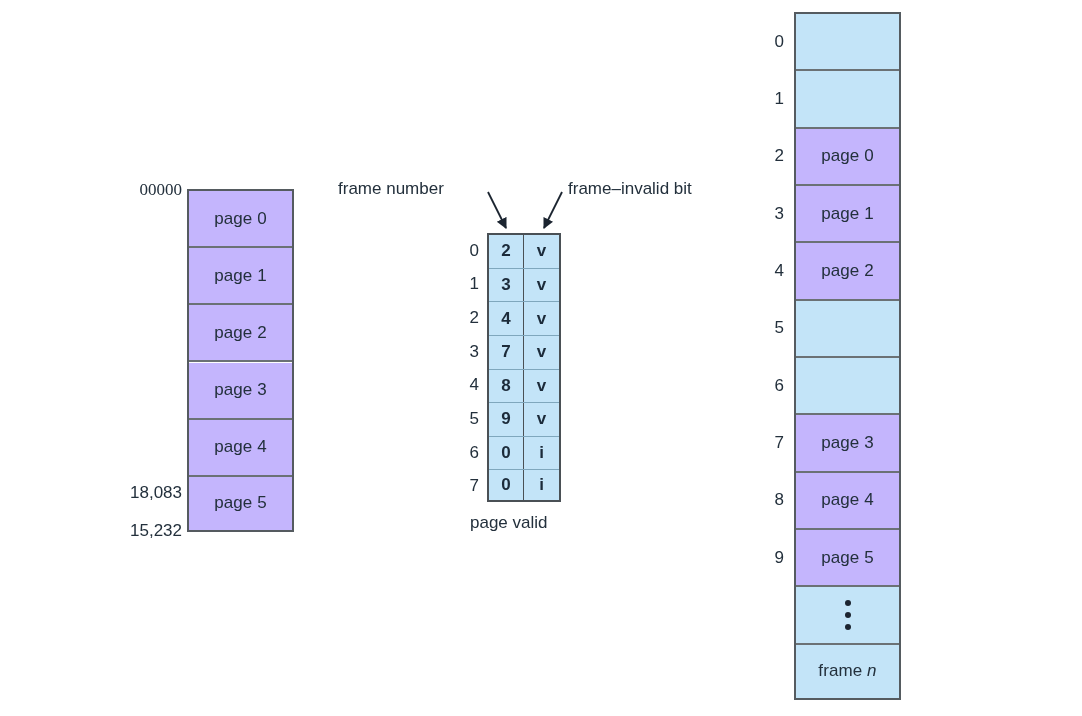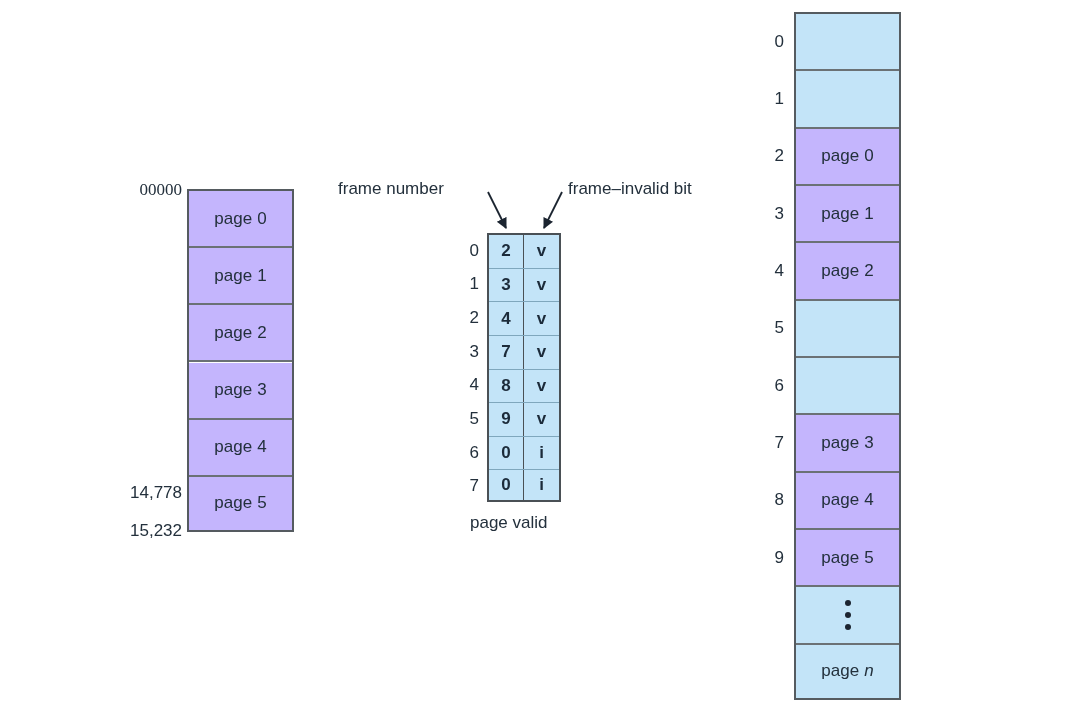--- a/index.html
+++ b/index.html
@@ -145,21 +145,21 @@
       </div>
       <div class="cell gray" style="left: 189px; top: 419.667px; width: 103px; height: 57.1667px; position: absolute;">
         <span>page 4</span>
       </div>
       <div class="cell gray" style="left: 189px; top: 476.833px; width: 103px; height: 53.1667px; position: absolute; border-bottom: none;">
         <span>page 5</span>
       </div>
     </div>
 
   <div class="side-label" style="left:92px; top:180px; width:90px;font-family:Liberation Serif, serif;">00000</div>
-  <div class="side-label" style="left:92px; top:483px; width:90px;">14,778</div>
+  <div class="side-label" style="left:92px; top:483px; width:90px;">18,083</div>
   <div class="side-label" style="left:92px; top:521px; width:90px;">15,232</div>
 
   <div id="pagetable-box" style="left:487px; top:233px; width:74px; height:269px;"></div>
   <div id="pagetable-rows">
       <div class="pt-row" style="position: absolute; left: 489px; top: 235px; width: 70px; height: 33.625px;">
         <div class="pt-cell frame" style="width: 50%; height: 100%;">2</div>
         <div class="pt-cell valid" style="width: 50%; height: 100%;">v</div>
       </div>
       <div class="pt-row" style="position: absolute; left: 489px; top: 268.625px; width: 70px; height: 33.625px;">
         <div class="pt-cell frame" style="width: 50%; height: 100%;">3</div>
@@ -242,21 +242,21 @@
         <span>page 5</span>
       </div>
       <div class="cell blue" style="position: absolute; left: 796px; top: 587.333px; width: 103px; height: 57.3333px;">
         <div class="dots">
           <i></i>
           <i></i>
           <i></i>
         </div>
       </div>
       <div class="cell blue" style="position: absolute; left: 796px; top: 644.667px; width: 103px; height: 53.3333px; border-bottom: none;">
-        <span><span>page </span><span class="ital" style="font-style: italic;">n</span></span>
+        <span><span>frame </span><span class="ital" style="font-style: italic;">n</span></span>
       </div>
     </div>
   <div id="physical-indices">
       <div class="idx-label" style="left: 762px; top: 31.6667px;">0</div>
       <div class="idx-label" style="left: 762px; top: 89px;">1</div>
       <div class="idx-label" style="left: 762px; top: 146.333px;">2</div>
       <div class="idx-label" style="left: 762px; top: 203.667px;">3</div>
       <div class="idx-label" style="left: 762px; top: 261px;">4</div>
       <div class="idx-label" style="left: 762px; top: 318.333px;">5</div>
       <div class="idx-label" style="left: 762px; top: 375.667px;">6</div>

